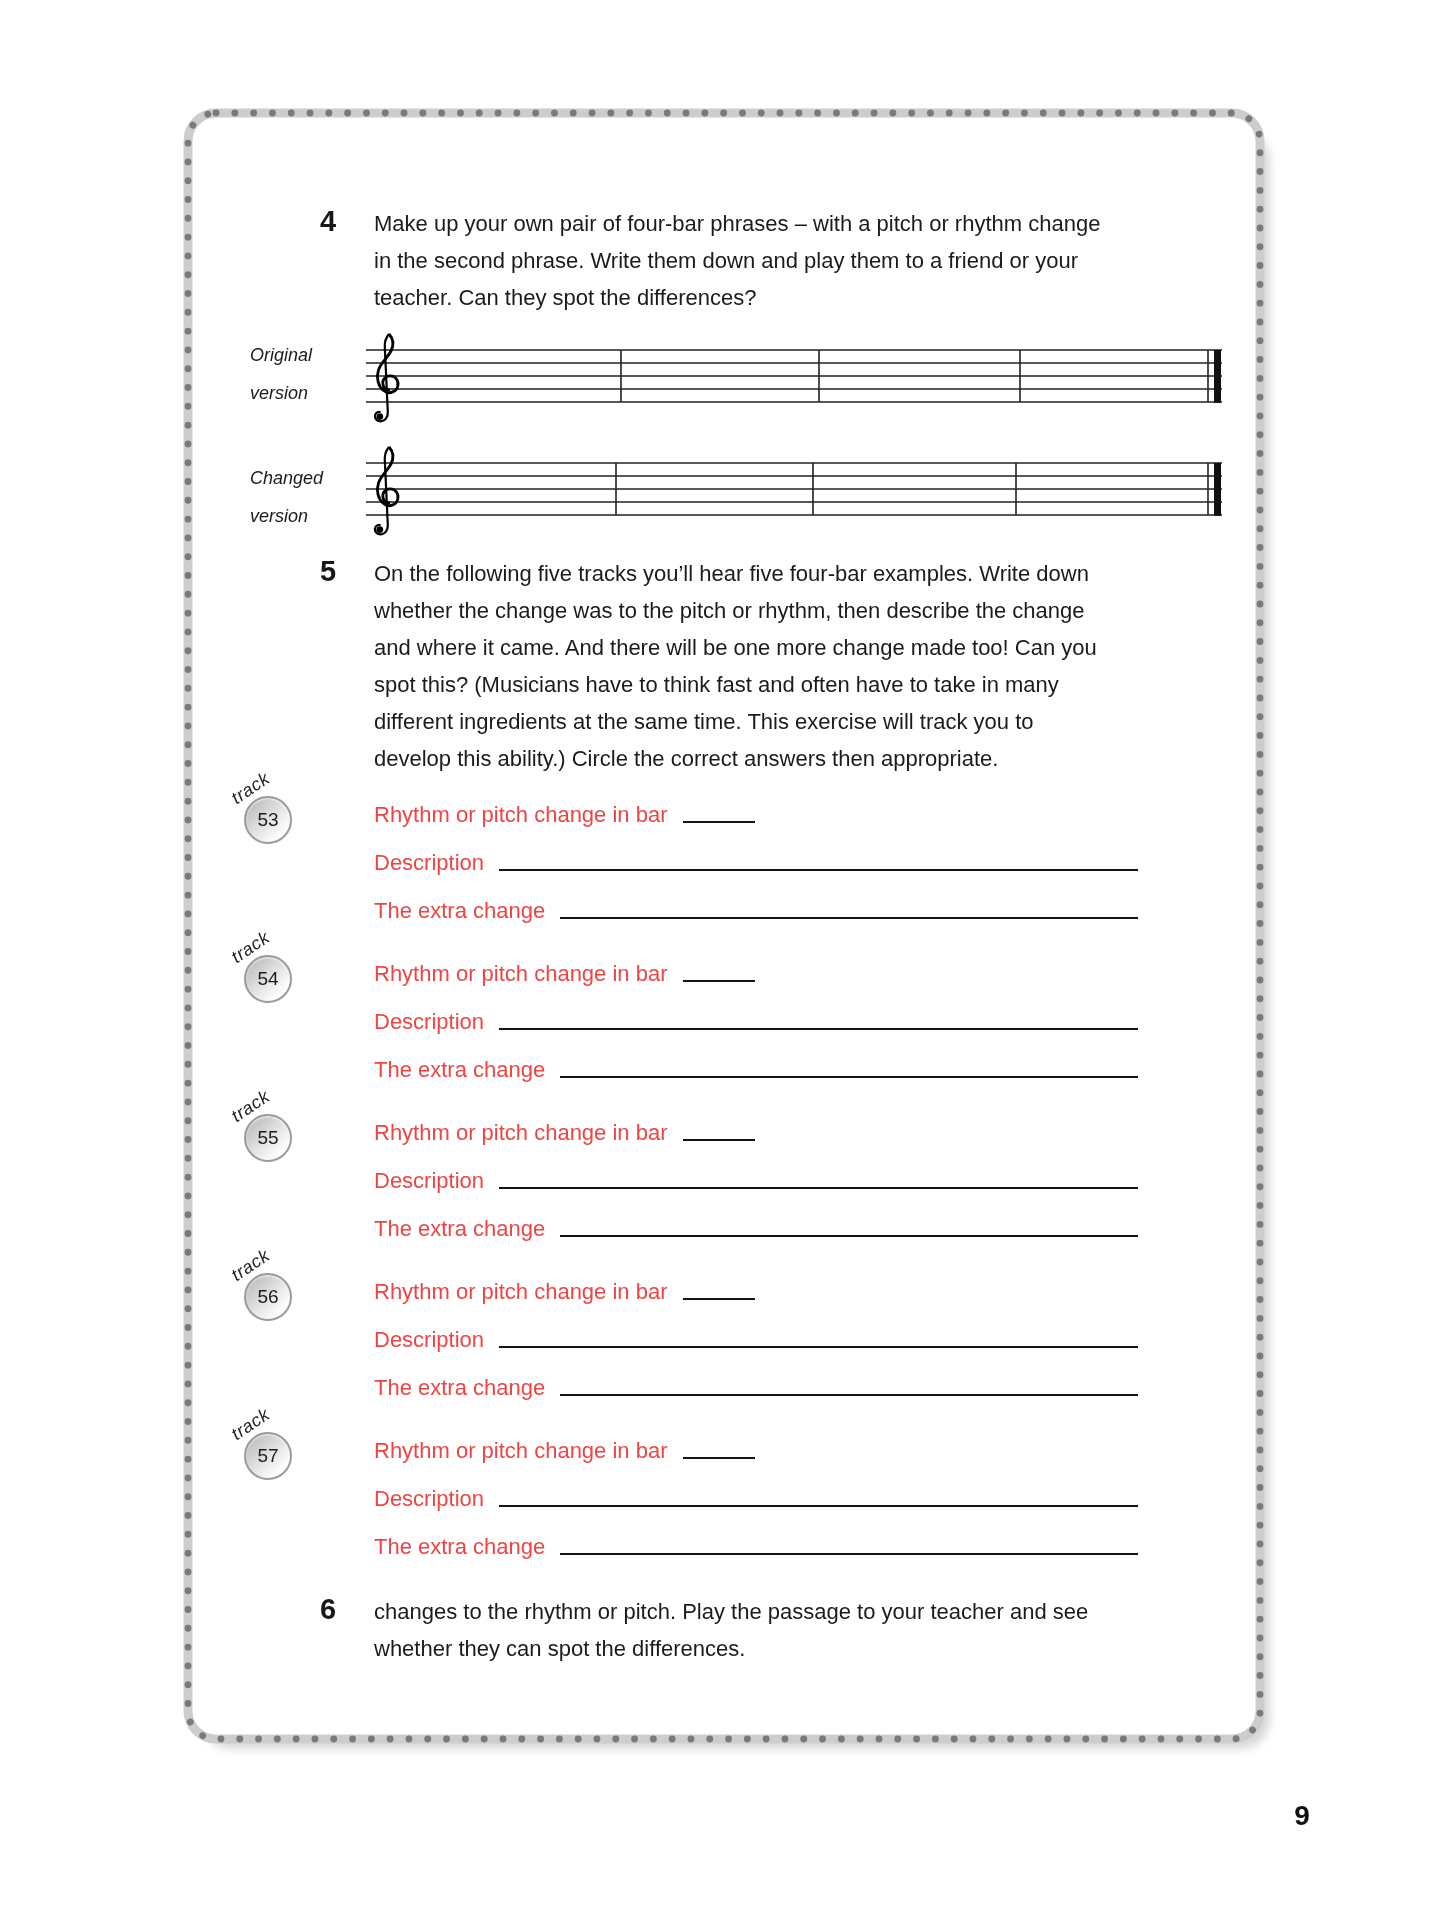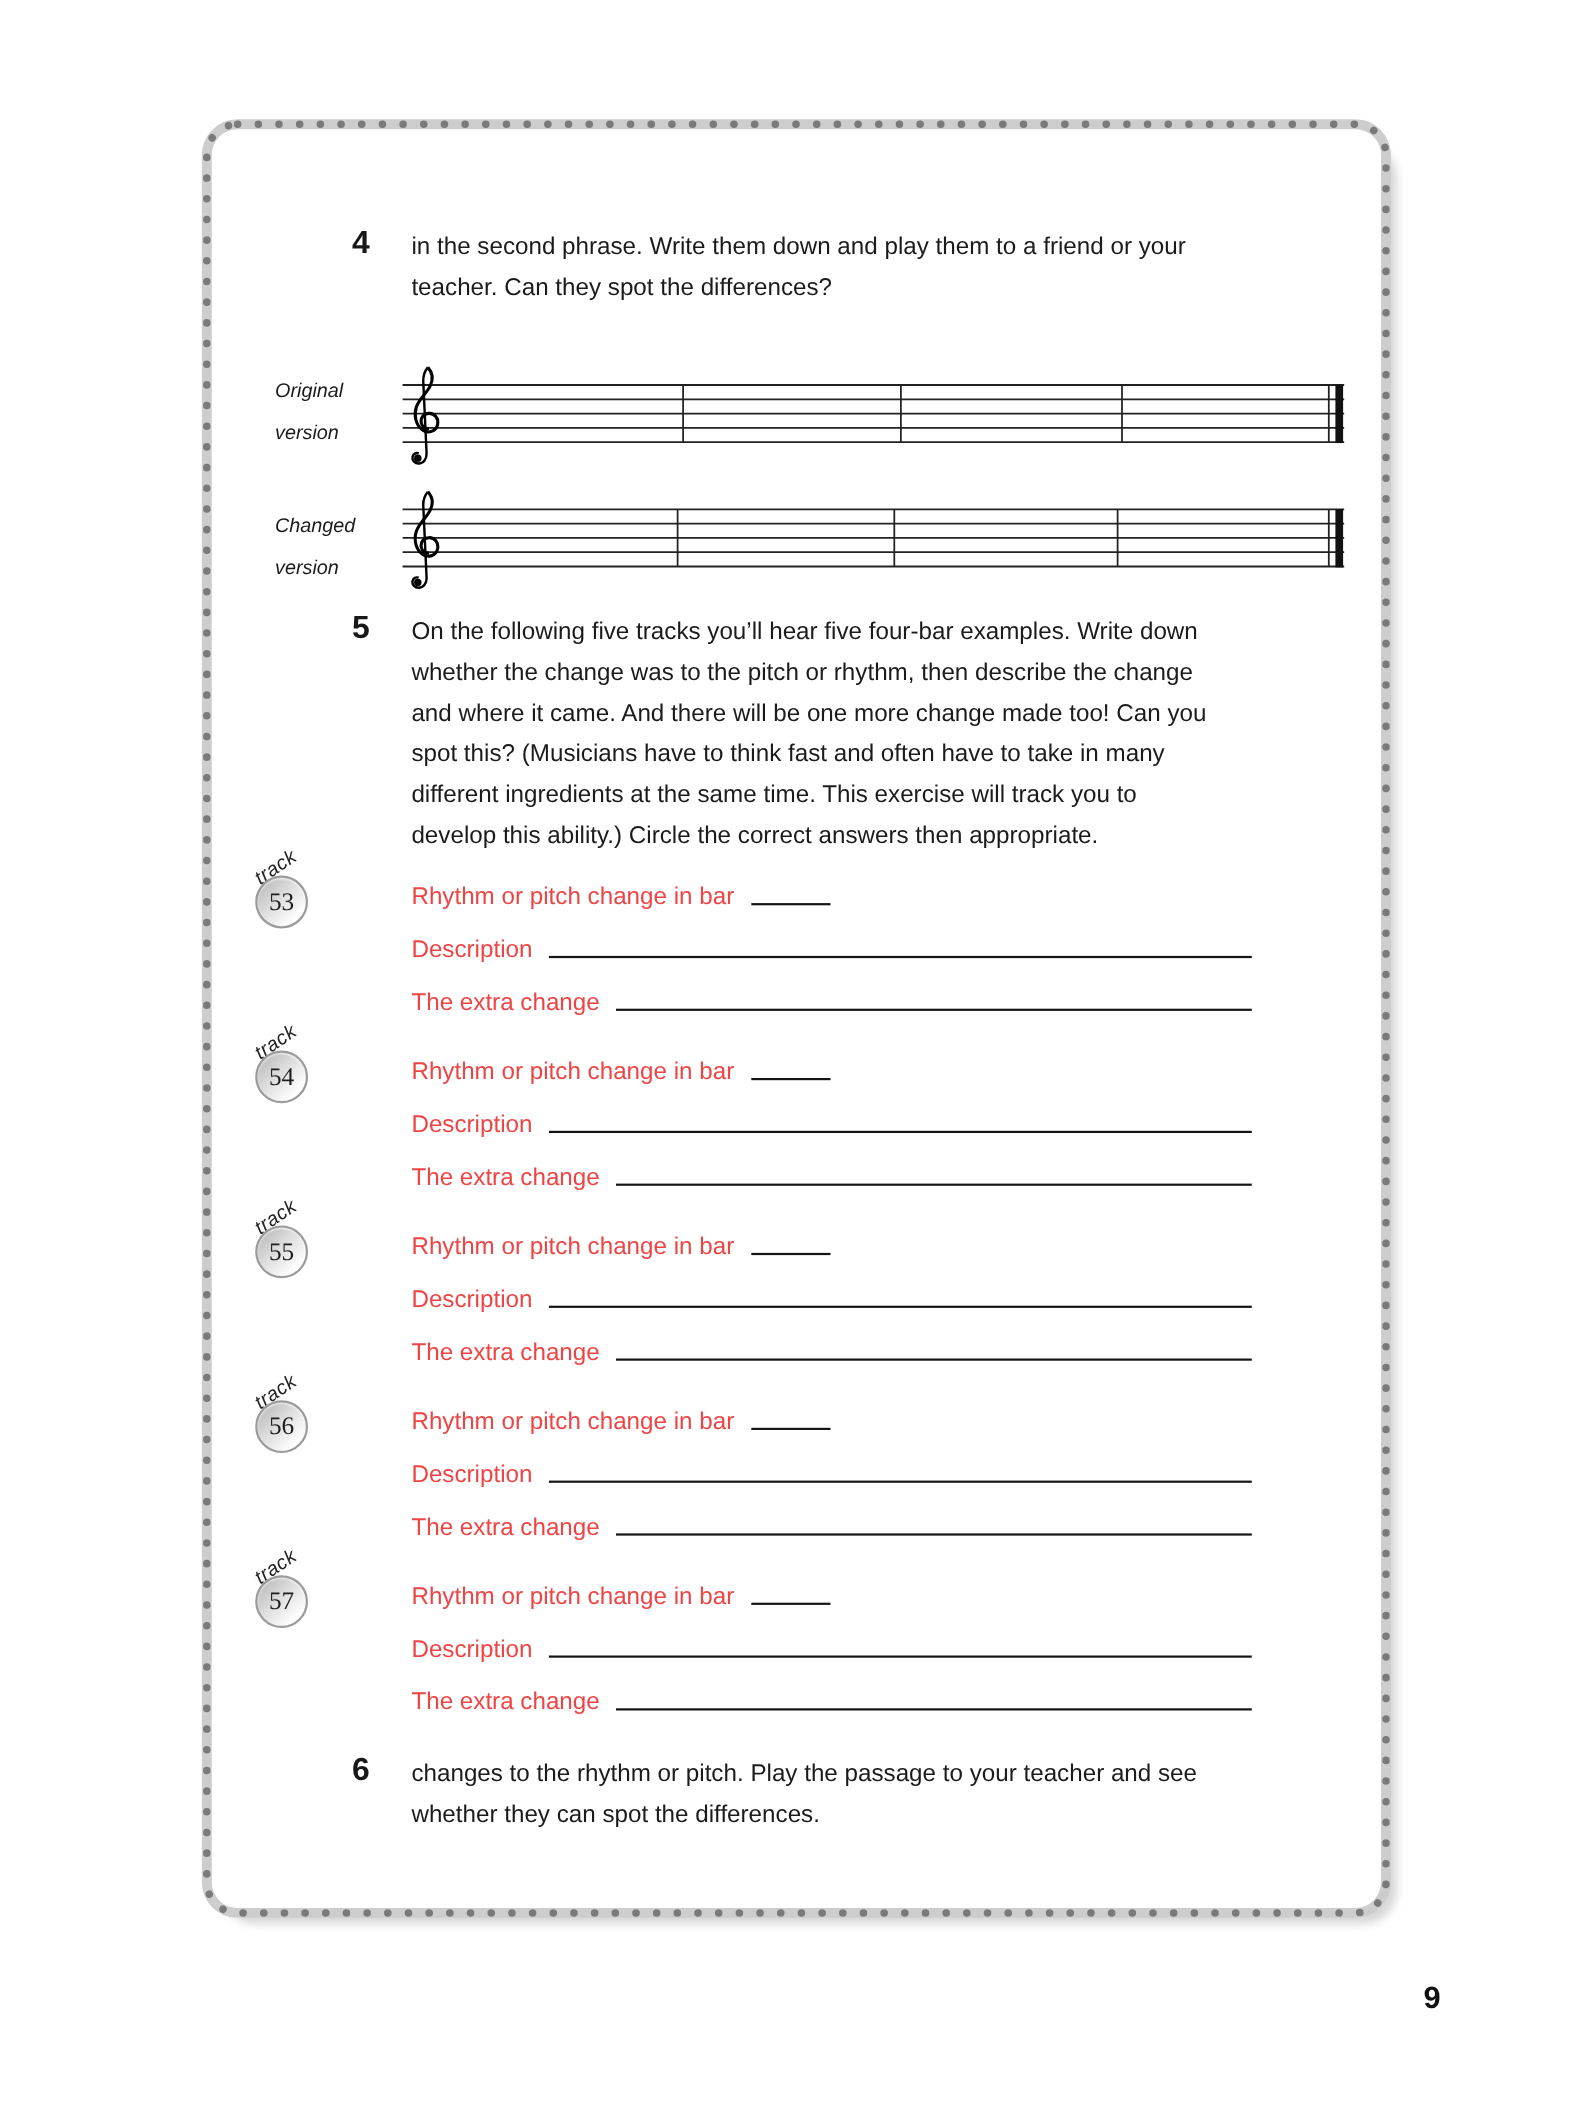--- a/index.html
+++ b/index.html
@@ -25,27 +25,26 @@
   .track-row{display:flex;align-items:flex-end;height:48px;}
   .row-label{font-size:22px;line-height:26px;white-space:nowrap;color:#ef4444;}
   .rule{flex:1 1 auto;border-bottom:2.5px solid #141414;margin:0 0 5px 15px;height:0;}
   .rule.short{flex:0 0 72px;}
   .badge{position:absolute;left:-152px;top:-6px;width:92px;height:92px;}
   .badge-word{
     position:absolute;left:8px;top:4px;font-style:italic;font-size:18px;color:#222;
     transform:rotate(-34deg);transform-origin:center;letter-spacing:0.5px;
   }
   .badge-circle{
-    position:absolute;left:10px;top:22px;width:44px;height:44px;border-radius:50%;
+    position:absolute;left:22px;top:22px;width:44px;height:44px;border-radius:50%;
     border:2px solid #9b9b9b;
     background:linear-gradient(135deg,#b2b2b2 0%,#dedede 45%,#ffffff 82%);
     display:flex;align-items:center;justify-content:center;
-    font-size:23px;color:#1d1d1d;
+    font-size:19px;color:#1d1d1d;
     box-shadow:inset 0 1px 2px rgba(255,255,255,.8);
-    font-family:Liberation Serif, serif;
   }
   .page-number{
     position:absolute;left:1282px;top:1800px;width:40px;text-align:center;
     font-weight:700;font-size:28px;color:#111;
   }
 </style>
 </head>
 <body>
 
 <svg class="frame-svg" width="1100" height="1666">
@@ -55,20 +54,21 @@
     </filter>
   </defs>
   <rect x="24" y="28" width="1068" height="1618" rx="30" fill="#d8d8d8" filter="url(#soft)"></rect>
   <rect x="10" y="10" width="1072" height="1626" rx="28" fill="#ffffff" stroke="#cdcdcd" stroke-width="9"></rect>
   <rect x="10" y="10" width="1072" height="1626" rx="28" fill="none" stroke="#7a7a7a" stroke-width="6.8" stroke-dasharray="0.1 18.7" stroke-linecap="round"></rect>
 </svg>
 
 <div class="exercise" style="top:205px">
   <div class="ex-number">4</div>
   <div>
+    <div class="ex-line">Make up your own pair of four-bar phrases – with a pitch or rhythm change</div>
     <div class="ex-line">in the second phrase. Write them down and play them to a friend or your</div>
     <div class="ex-line">teacher. Can they spot the differences?</div>
   </div>
 </div>
 
 <div class="staff-label" style="top:336px">
   <div>Original</div>
   <div>version</div>
 </div>
 <svg class="staff-svg" style="top:326px" width="856" height="106">

